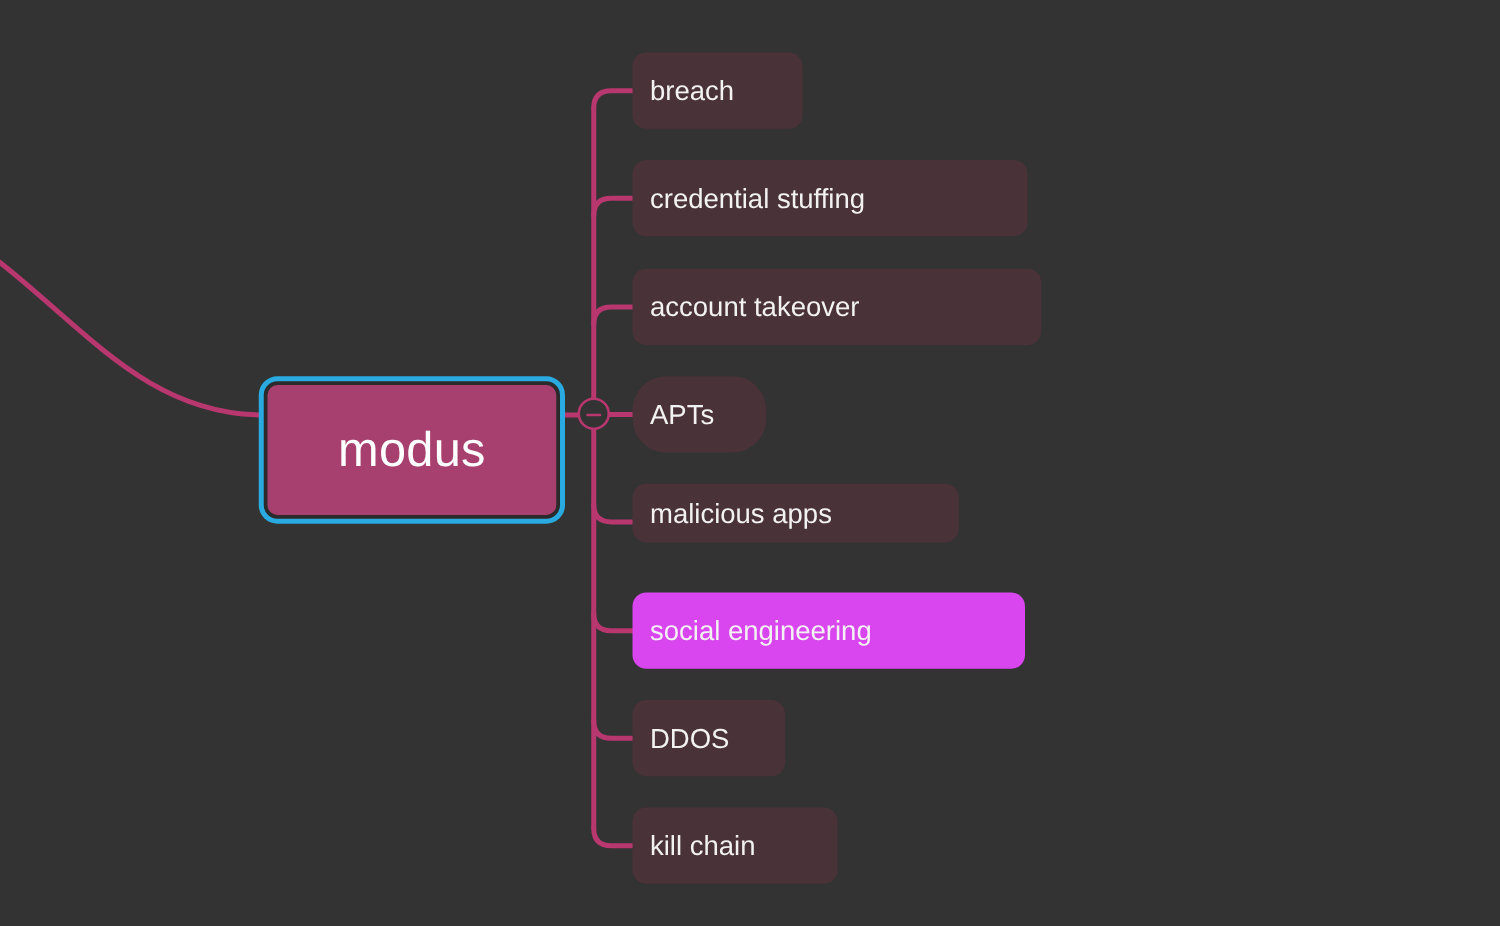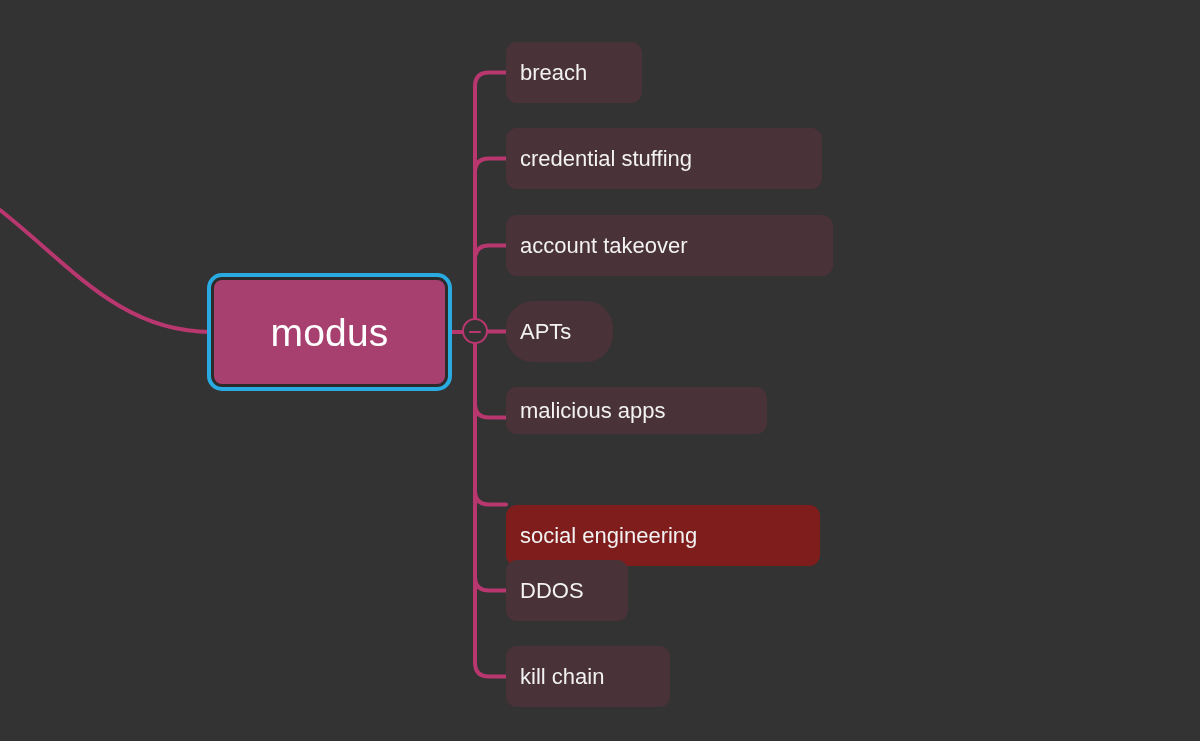--- a/index.html
+++ b/index.html
@@ -38,20 +38,21 @@
     position: absolute;
     box-sizing: border-box;
     display: flex;
     align-items: center;
     justify-content: center;
     background: #a8406f;
     border: 3px solid #2b2b2b;
     border-radius: 11px;
     box-shadow: 0 0 0 4px #29abe2;
     z-index: 5;
+    margin-top: 28px;
   }
   #root-node .node-text {
     color: #ffffff;
     font-size: 39px;
     font-weight: 400;
     letter-spacing: 0.2px;
     line-height: 1;
     white-space: nowrap;
   }
 
@@ -132,21 +133,21 @@
       </div>
       <div class="child-node" style="left: 506px; top: 215px; width: 327px; height: 61px; background: rgb(74, 50, 57);">
         <span class="node-text" style="color: rgb(242, 242, 242);">account takeover</span>
       </div>
       <div class="child-node" style="left: 506px; top: 301px; width: 107px; height: 61px; background: rgb(74, 50, 57); border-radius: 27px;">
         <span class="node-text" style="color: rgb(242, 242, 242);">APTs</span>
       </div>
       <div class="child-node" style="left: 506px; top: 387px; width: 261px; height: 47px; background: rgb(74, 50, 57);">
         <span class="node-text" style="color: rgb(242, 242, 242);">malicious apps</span>
       </div>
-      <div class="child-node" style="left: 506px; top: 474px; width: 314px; height: 61px; background: #7f1d1d; margin-top: 31px;">
+      <div class="child-node" style="left: 506px; top: 474px; width: 314px; height: 61px; background: #d946ef;">
         <span class="node-text" style="color: rgb(242, 242, 242);">social engineering</span>
       </div>
       <div class="child-node" style="left: 506px; top: 560px; width: 122px; height: 61px; background: rgb(74, 50, 57);">
         <span class="node-text" style="color: rgb(242, 242, 242);">DDOS</span>
       </div>
       <div class="child-node" style="left: 506px; top: 646px; width: 164px; height: 61px; background: rgb(74, 50, 57);">
         <span class="node-text" style="color: rgb(242, 242, 242);">kill chain</span>
       </div>
     </div>
 

